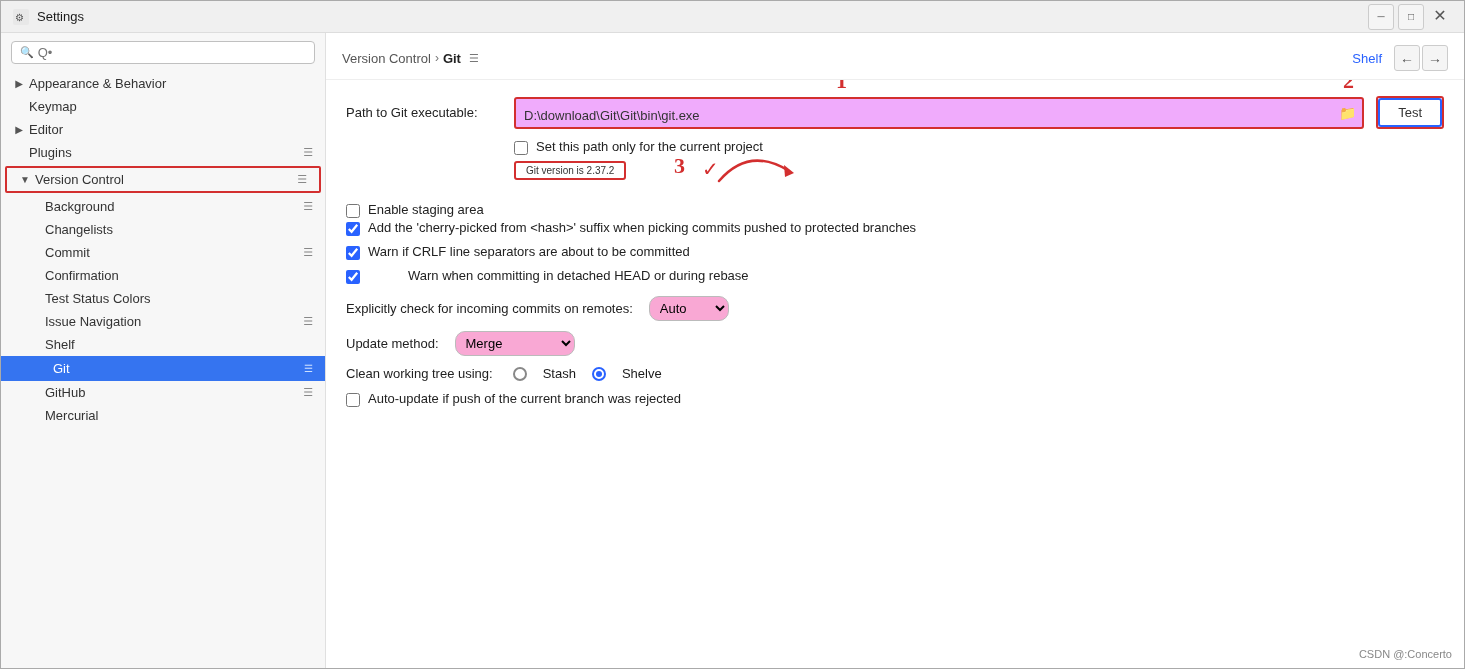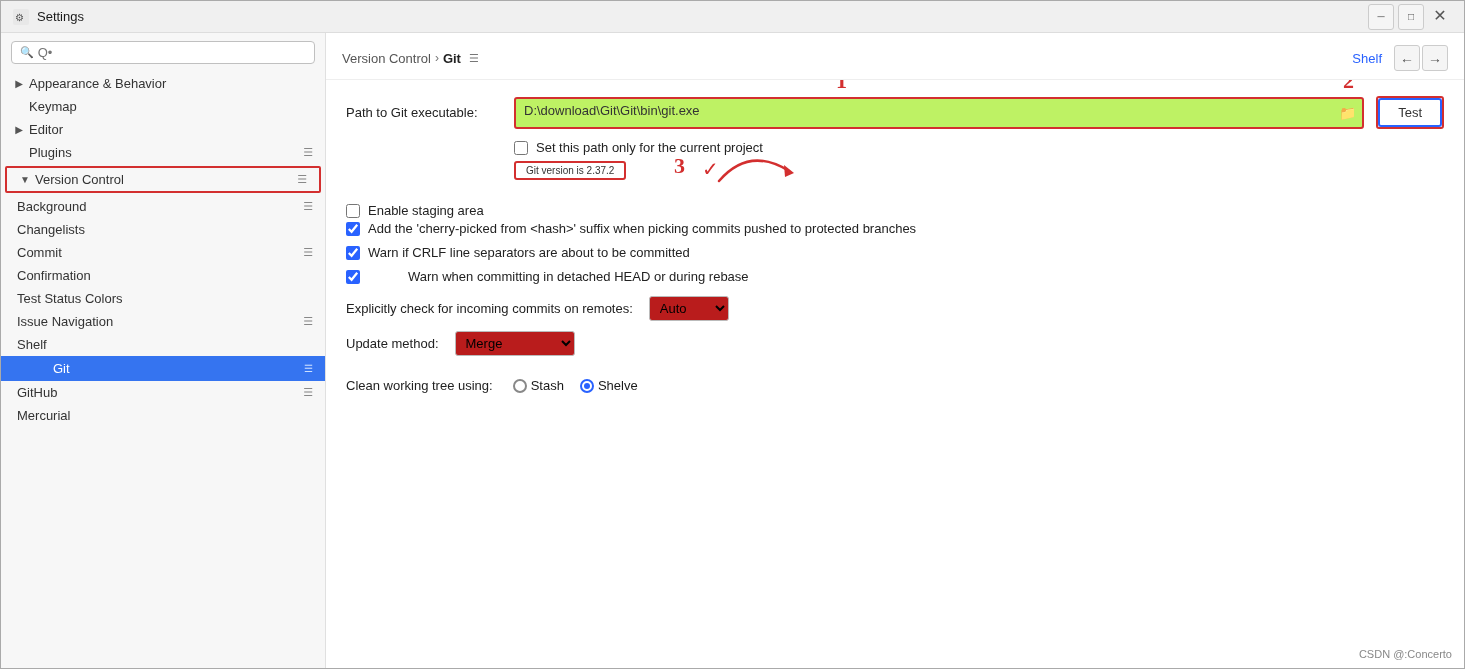--- a/index.html
+++ b/index.html
@@ -79,21 +79,21 @@
       font-size: 13px;
       position: relative;
     }
     .nav-item.section-header { font-weight: 500; }
     .nav-item .expand-arrow {
       font-size: 10px; width: 12px; text-align: center; color: #555;
     }
     .nav-item .nav-icon {
       font-size: 11px; color: #888; margin-left: auto;
     }
-    .nav-item.child { padding-left: 16px; }
+    .nav-item.child { padding-left: 44px; }
     .git-item {
       display: flex; align-items: center;
       padding: 5px 12px 5px 52px;
       cursor: pointer;
       gap: 4px;
       color: #fff;
       font-size: 13px;
       background: #3574f0;
       font-weight: 500;
     }
@@ -150,24 +150,24 @@
     .form-row {
       display: flex; align-items: center;
       margin-bottom: 10px;
       gap: 8px;
     }
     .form-label {
       font-size: 13px; color: #222; white-space: nowrap;
       min-width: 160px;
     }
     .path-input-group {
-      display: flex; align-items: flex-start; flex: 1; gap: 2px;
+      display: flex; align-items: flex-end; flex: 1; gap: 2px;
       border: 2px solid #d32f2f;
       border-radius: 3px;
-      background: #bef264;
+      background: #f0abfc;
     }
     .path-input {
       border: none; outline: none;
       font-size: 13px; color: #333;
       padding: 4px 8px;
       flex: 1; background: transparent;
     }
     .folder-btn {
       width: 28px; height: 28px;
       border: none; background: transparent;
@@ -179,21 +179,21 @@
       padding: 5px 18px;
       border: 2px solid #2962ff;
       background: #fff;
       color: #333;
       font-size: 13px;
       border-radius: 3px;
       cursor: pointer;
       font-weight: 500;
     }
     .checkbox-row {
-      display: flex; align-items: center;
+      display: flex; align-items: flex-start;
       margin-bottom: 8px; gap: 8px;
       padding-left: 0;
     }
     .checkbox-row input[type="checkbox"] {
       margin-top: 2px; cursor: pointer;
       width: 14px; height: 14px; flex-shrink: 0;
     }
     .checkbox-label { font-size: 13px; color: #222; }
     .checkbox-sublabel { font-size: 12px; color: #888; margin-left: 22px; margin-bottom: 8px; }
     .git-version-badge {
@@ -202,35 +202,35 @@
       border-radius: 3px;
       padding: 2px 10px;
       font-size: 10px; color: #333;
       background: #fff;
       margin-left: 180px;
       margin-bottom: 10px;
     }
     .form-select {
       padding: 3px 6px;
       border: 1px solid #bbb;
-      border-radius: 3px;
-      font-size: 13px;
-      background: #b91c1c;
+      border-radius: 10px;
+      font-size: 13px;
+      background: #f9a8d4;
       cursor: pointer;
       min-width: 80px;
     }
     .dropdown-row {
       display: flex; align-items: center;
       margin-bottom: 10px; gap: 8px;
     }
     .radio-group {
       display: flex; align-items: center; gap: 16px;
     }
     .radio-opt {
-      display: flex; align-items: center; gap: 4px; cursor: pointer;
+      display: flex; align-items: center; gap: 16px; cursor: pointer;
     }
     .radio-opt .radio-label { font-size: 13px; }
     .radio-filled {
       width: 14px; height: 14px; border-radius: 50%;
       border: 2px solid #2962ff;
       background: #fff;
       display: flex; align-items: center; justify-content: center;
       flex-shrink: 0;
     }
     .radio-filled.checked::after {
@@ -434,21 +434,21 @@
 
         <div class="dropdown-row" style="margin-bottom:10px;">
           <span class="form-label" style="min-width:auto; margin-right:8px;">Explicitly check for incoming commits on remotes:</span>
           <select class="form-select">
             <option>Auto</option>
             <option>Always</option>
             <option>Never</option>
           </select>
         </div>
 
-        <div class="dropdown-row" style="margin-bottom:22px;">
+        <div class="dropdown-row" style="margin-bottom:10px;">
           <span class="form-label" style="min-width:auto; margin-right:8px;">Update method:</span>
           <select class="form-select">
             <option>Merge</option>
             <option>Rebase</option>
             <option>Branch Default</option>
           </select>
         </div>
 
         <div class="dropdown-row" style="margin-bottom:10px;">
           <span class="form-label" style="min-width:auto; margin-right:12px;">Clean working tree using:</span>
@@ -457,19 +457,23 @@
               <div class="radio-empty"></div>
               <span class="radio-label">Stash</span>
             </label>
             <label class="radio-opt">
               <div class="radio-filled checked"></div>
               <span class="radio-label">Shelve</span>
             </label>
           </div>
         </div>
 
+        <div class="checkbox-row">
+          <input type="checkbox" style="">
+          <span class="checkbox-label">Auto-update if push of the current branch was rejected</span>
+        </div>
 
       </div>
     </div>
   </div>
 
   <div class="watermark">CSDN @:Concerto</div>
 </div>
 
 </body></html>

